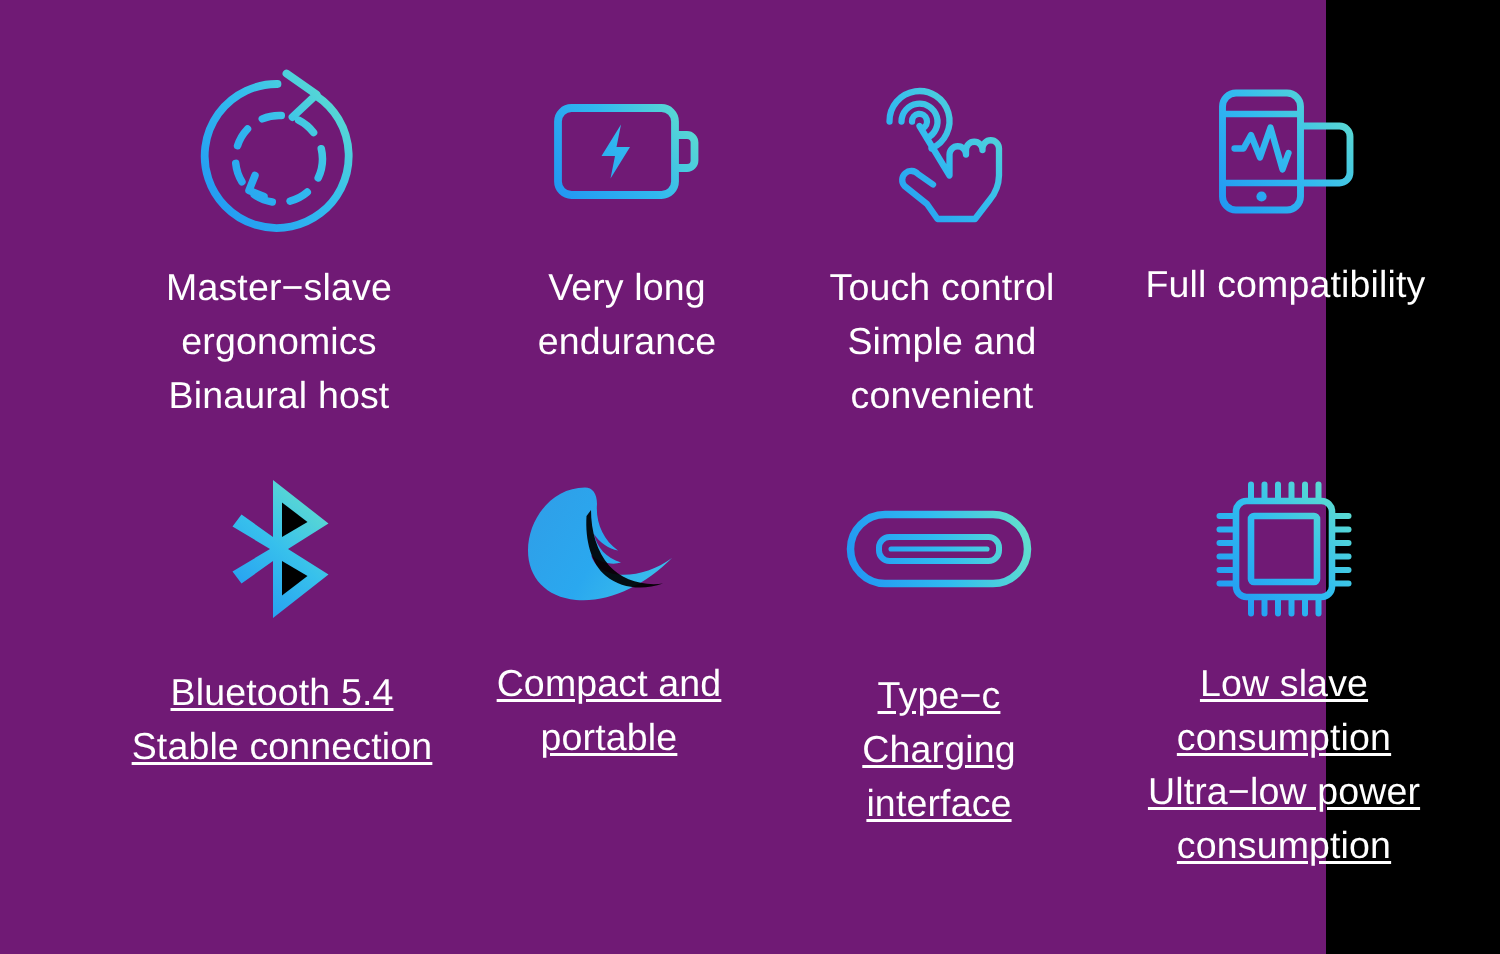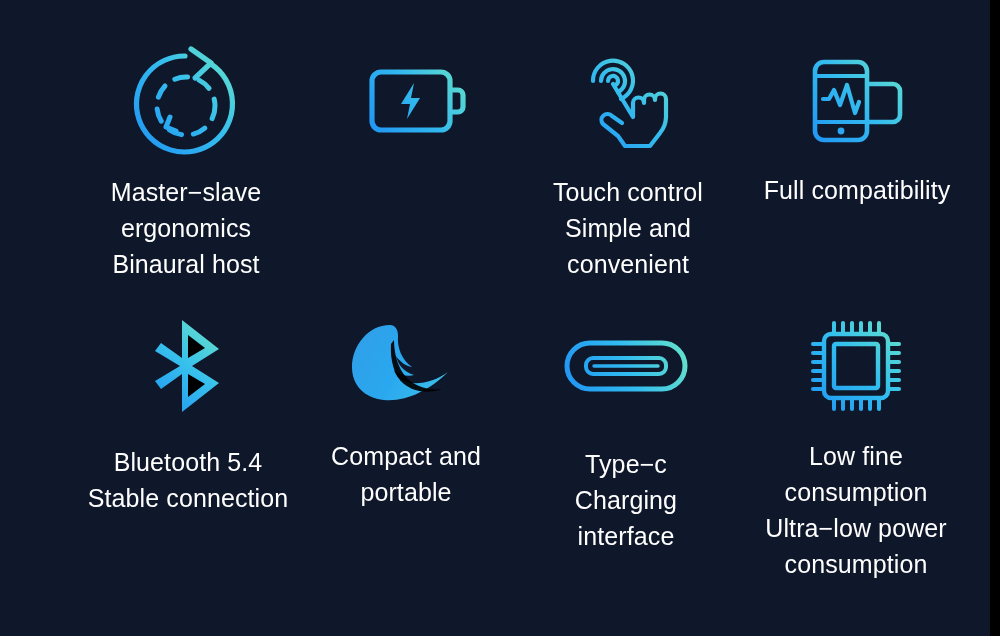--- a/index.html
+++ b/index.html
@@ -9,35 +9,35 @@
   }
   body {
     width: 1000px;
     height: 636px;
     overflow: hidden;
     font-family: "Liberation Sans", sans-serif;
     color: #ffffff;
   }
   #board {
     position: relative;
-    width: 990px;
+    width: 884px;
     height: 636px;
-    background: #0f172a;
+    background: #701a75;
   }
   .row {
     position: absolute;
     left: 0;
     width: 1000px;
     display: flex;
     flex-direction: row;
     align-items: flex-start;
     justify-content: flex-start;
   }
   #row-1 { top: 48px; }
-  #row-2 { top: 318px; }
+  #row-2 { top: 318px; text-decoration: underline; }
 
   .feature {
     display: flex;
     flex-direction: column;
     align-items: center;
     box-sizing: border-box;
   }
   .icon-wrap {
     display: flex;
     align-items: center;
@@ -122,20 +122,24 @@
               <stop offset="0" stop-color="#2196f3"></stop>
               <stop offset="0.5" stop-color="#31b7ef"></stop>
               <stop offset="1" stop-color="#63e0cc"></stop>
             </linearGradient>
           </defs>
           <rect x="4" y="8" width="78" height="58" rx="9" stroke="url(#g2)" stroke-width="5.2" fill="none"></rect>
           <path d="M82 26 L90 26 A5 5 0 0 1 95 31 L95 43 A5 5 0 0 1 90 48 L82 48" stroke="url(#g2)" stroke-width="5.2" fill="none" stroke-linejoin="round"></path>
           <path d="M46 19 L33 40 L42 40 L39 55 L52 34 L43 34 Z" fill="url(#g2)"></path>
         </svg>
       </div>
+      <div class="caption">
+        <span class="line">Very long</span>
+        <span class="line">endurance</span>
+      </div>
     </div>
 
     <div class="feature" id="f-touch">
       <div class="icon-wrap">
         <svg width="100" height="98" viewBox="0 0 100 98" fill="none">
           <defs>
             <linearGradient id="g3" x1="6" y1="90" x2="94" y2="8" gradientUnits="userSpaceOnUse">
               <stop offset="0" stop-color="#2196f3"></stop>
               <stop offset="0.5" stop-color="#34bbee"></stop>
               <stop offset="1" stop-color="#63e0cc"></stop>
@@ -291,21 +295,21 @@
             <line x1="78" y1="24" x2="89" y2="24"></line>
             <line x1="78" y1="33" x2="89" y2="33"></line>
             <line x1="78" y1="42" x2="89" y2="42"></line>
             <line x1="78" y1="51" x2="89" y2="51"></line>
             <line x1="78" y1="60" x2="89" y2="60"></line>
             <line x1="78" y1="69" x2="89" y2="69"></line>
           </g>
         </svg>
       </div>
       <div class="caption">
-        <span class="line">Low fine</span>
+        <span class="line">Low slave</span>
         <span class="line">consumption</span>
         <span class="line">Ultra−low power</span>
         <span class="line">consumption</span>
       </div>
     </div>
 
   </div>
 </div>
 
 </body></html>

